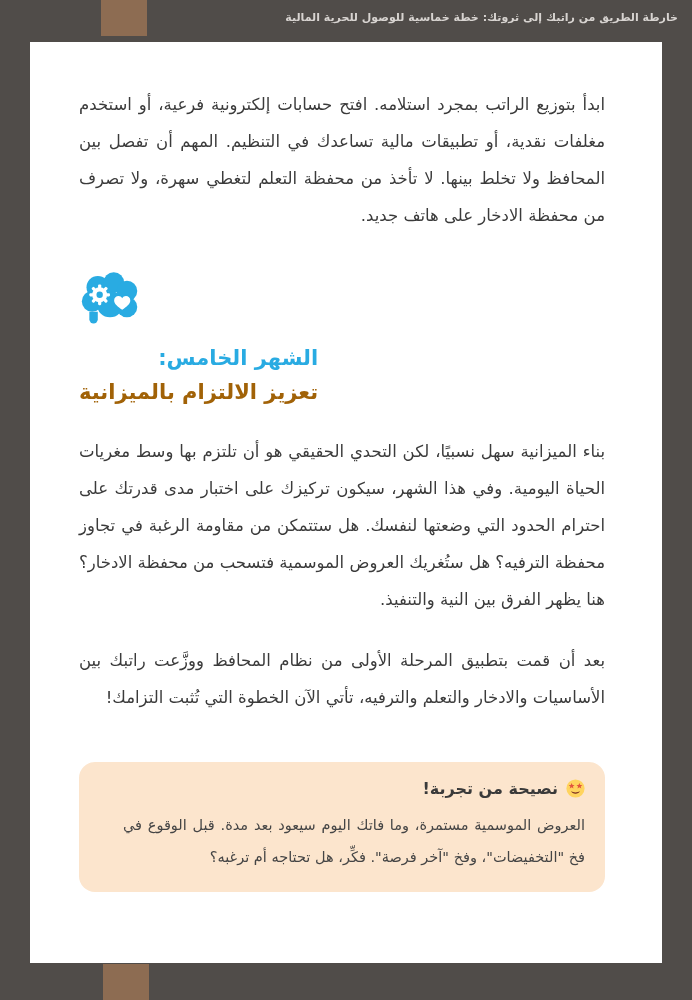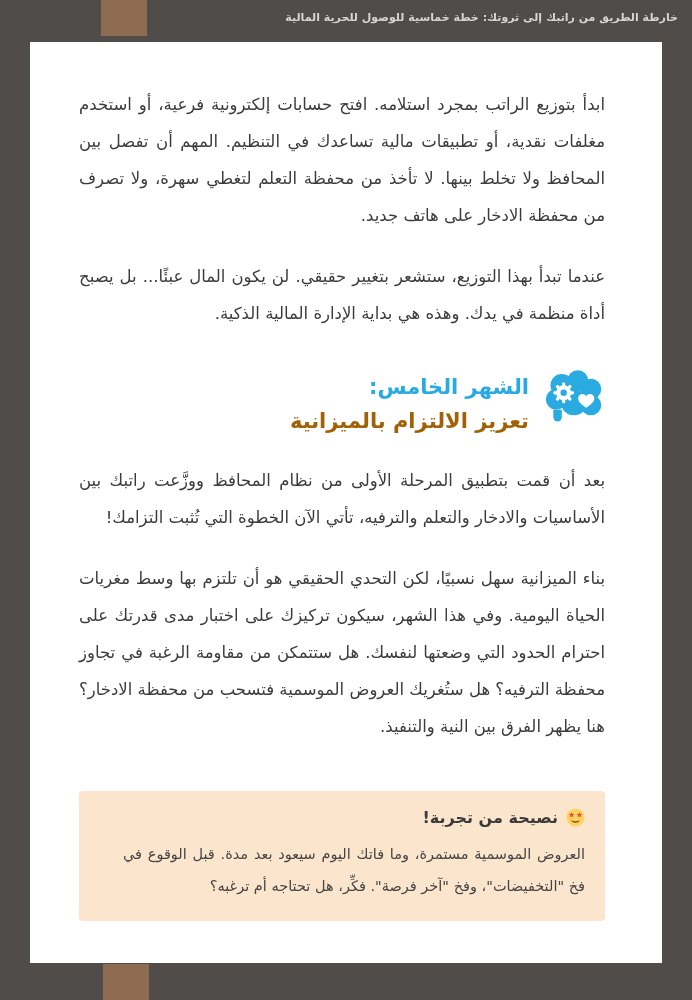--- a/index.html
+++ b/index.html
@@ -21,28 +21,28 @@
   .page {
     position: absolute; left: 30px; top: 42px; width: 632px; height: 921px;
     background: #ffffff; direction: rtl; padding: 44px 57px 0 49px;
     color: #3b3b3b; overflow: hidden;
   }
   .body-p {
     font-size: 16.5px; line-height: 37px; text-align: justify; margin-bottom: 24px;
   }
   
   .section-heading {
-    display: flex; align-items: flex-start; gap: 14px; margin: 38px 0 24px 0;
+    display: flex; align-items: flex-end; gap: 14px; margin: 38px 0 24px 0; flex-direction: column;
   }
   .icon-brain { flex: 0 0 auto; width: 62px; height: 55px; display: block; }
   .heading-lines .kicker { color: #29abe2; font-size: 21px; font-weight: 600; line-height: 34px; }
   .heading-lines .title  { color: #a16207; font-size: 21px; font-weight: bold; line-height: 34px; }
   
   .tip-box {
-    margin-top: 46px; background: #fce5cd; border-radius: 4px;
+    margin-top: 46px; background: #fce5cd; border-radius: 16px;
     padding: 17px 20px 19px 20px;
   }
   .tip-head { display: flex; align-items: center; gap: 8px; font-size: 16px; font-weight: bold; color: #3a3a3a; }
   .tip-emoji { flex: 0 0 auto; width: 19px; height: 19px; display: inline-block; }
   .tip-body {
     margin-top: 11px; font-size: 14.5px; line-height: 32px;
     text-align: justify; color: #454545; margin-left: 24px;
   }
 </style>
 </head>
@@ -51,21 +51,20 @@
 <div class="canvas">
 
   <div class="header-bar">
     <div class="accent-square header-square"></div>
     <div class="header-title">خارطة الطريق من راتبك إلى ثروتك: خطة خماسية للوصول للحرية المالية</div>
   </div>
 
   <div class="page">
 
     <p class="body-p">ابدأ بتوزيع الراتب بمجرد استلامه. افتح حسابات إلكترونية فرعية، أو استخدم مغلفات نقدية، أو تطبيقات مالية تساعدك في التنظيم. المهم أن تفصل بين المحافظ ولا تخلط بينها. لا تأخذ من محفظة التعلم لتغطي سهرة، ولا تصرف من محفظة الادخار على هاتف جديد.</p>
-    <p class="body-p">عندما تبدأ بهذا التوزيع، ستشعر بتغيير حقيقي. لن يكون المال عبئًا... بل يصبح أداة منظمة في يدك. وهذه هي بداية الإدارة المالية الذكية.</p>
 
     <div class="section-heading">
       <span class="icon-brain">
         <svg viewBox="0 0 66 58" width="62" height="55" aria-hidden="true">
           <g fill="#29abe2">
             <circle cx="20" cy="16" r="12"></circle>
             <circle cx="37" cy="11" r="11"></circle>
             <circle cx="51" cy="20" r="11"></circle>
             <circle cx="14" cy="31" r="11"></circle>
             <circle cx="33" cy="34" r="14"></circle>
@@ -86,22 +85,22 @@
           <circle cx="22" cy="24" r="3.4" fill="#29abe2"></circle>
           <path d="M46 40 c-4.6-3.6-8.6-6.2-8.6-10 c0-2.8 2.2-4.6 4.6-4.6 c1.7 0 3.1 0.9 4 2.2 c0.9-1.3 2.3-2.2 4-2.2 c2.4 0 4.6 1.8 4.6 4.6 c0 3.8-4 6.4-8.6 10 z" fill="#ffffff"></path>
         </svg>
       </span>
       <div class="heading-lines">
         <div class="kicker">الشهر الخامس:</div>
         <div class="title">تعزيز الالتزام بالميزانية</div>
       </div>
     </div>
 
+    <p class="body-p">بناء الميزانية سهل نسبيًا، لكن التحدي الحقيقي هو أن تلتزم بها وسط مغريات الحياة اليومية. وفي هذا الشهر، سيكون تركيزك على اختبار مدى قدرتك على احترام الحدود التي وضعتها لنفسك. هل ستتمكن من مقاومة الرغبة في تجاوز محفظة الترفيه؟ هل ستُغريك العروض الموسمية فتسحب من محفظة الادخار؟ هنا يظهر الفرق بين النية والتنفيذ.</p>
     <p class="body-p">بعد أن قمت بتطبيق المرحلة الأولى من نظام المحافظ ووزَّعت راتبك بين الأساسيات والادخار والتعلم والترفيه، تأتي الآن الخطوة التي تُثبت التزامك!</p>
-    <p class="body-p">بناء الميزانية سهل نسبيًا، لكن التحدي الحقيقي هو أن تلتزم بها وسط مغريات الحياة اليومية. وفي هذا الشهر، سيكون تركيزك على اختبار مدى قدرتك على احترام الحدود التي وضعتها لنفسك. هل ستتمكن من مقاومة الرغبة في تجاوز محفظة الترفيه؟ هل ستُغريك العروض الموسمية فتسحب من محفظة الادخار؟ هنا يظهر الفرق بين النية والتنفيذ.</p>
 
     <div class="tip-box">
       <div class="tip-head">
         <span class="tip-emoji">
           <svg viewBox="0 0 22 22" width="19" height="19" aria-hidden="true">
             <circle cx="11" cy="11" r="10.5" fill="#ffd45e"></circle>
             <g fill="#e2553e">
               <path transform="translate(6.5,8)" d="M0,-3.4 L1,-1 3.4,-1 1.5,0.6 2.2,3 0,1.5 -2.2,3 -1.5,0.6 -3.4,-1 -1,-1 Z"></path>
               <path transform="translate(15.5,8)" d="M0,-3.4 L1,-1 3.4,-1 1.5,0.6 2.2,3 0,1.5 -2.2,3 -1.5,0.6 -3.4,-1 -1,-1 Z"></path>
             </g>

